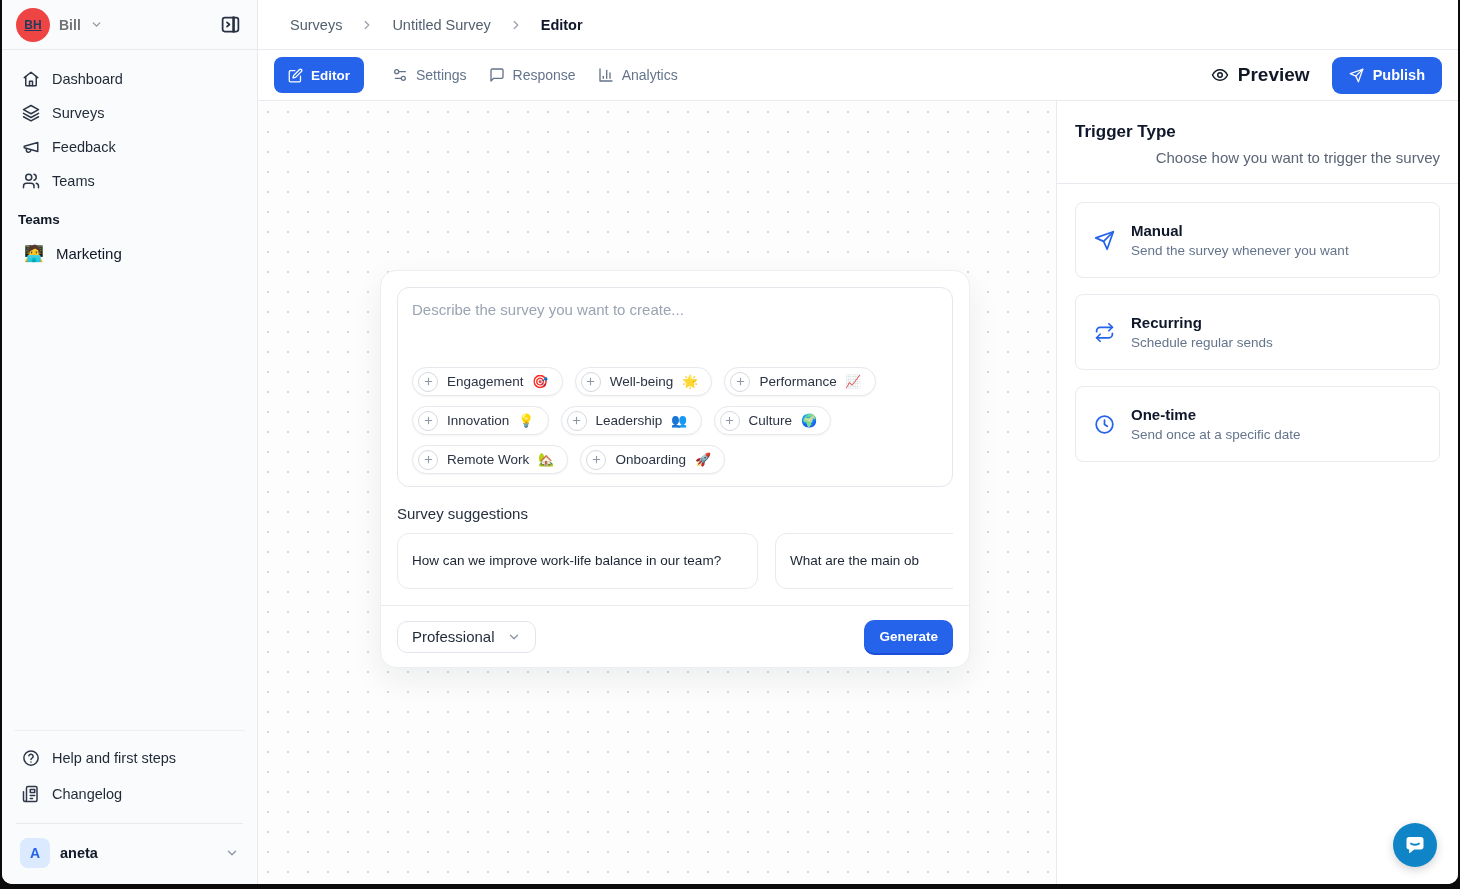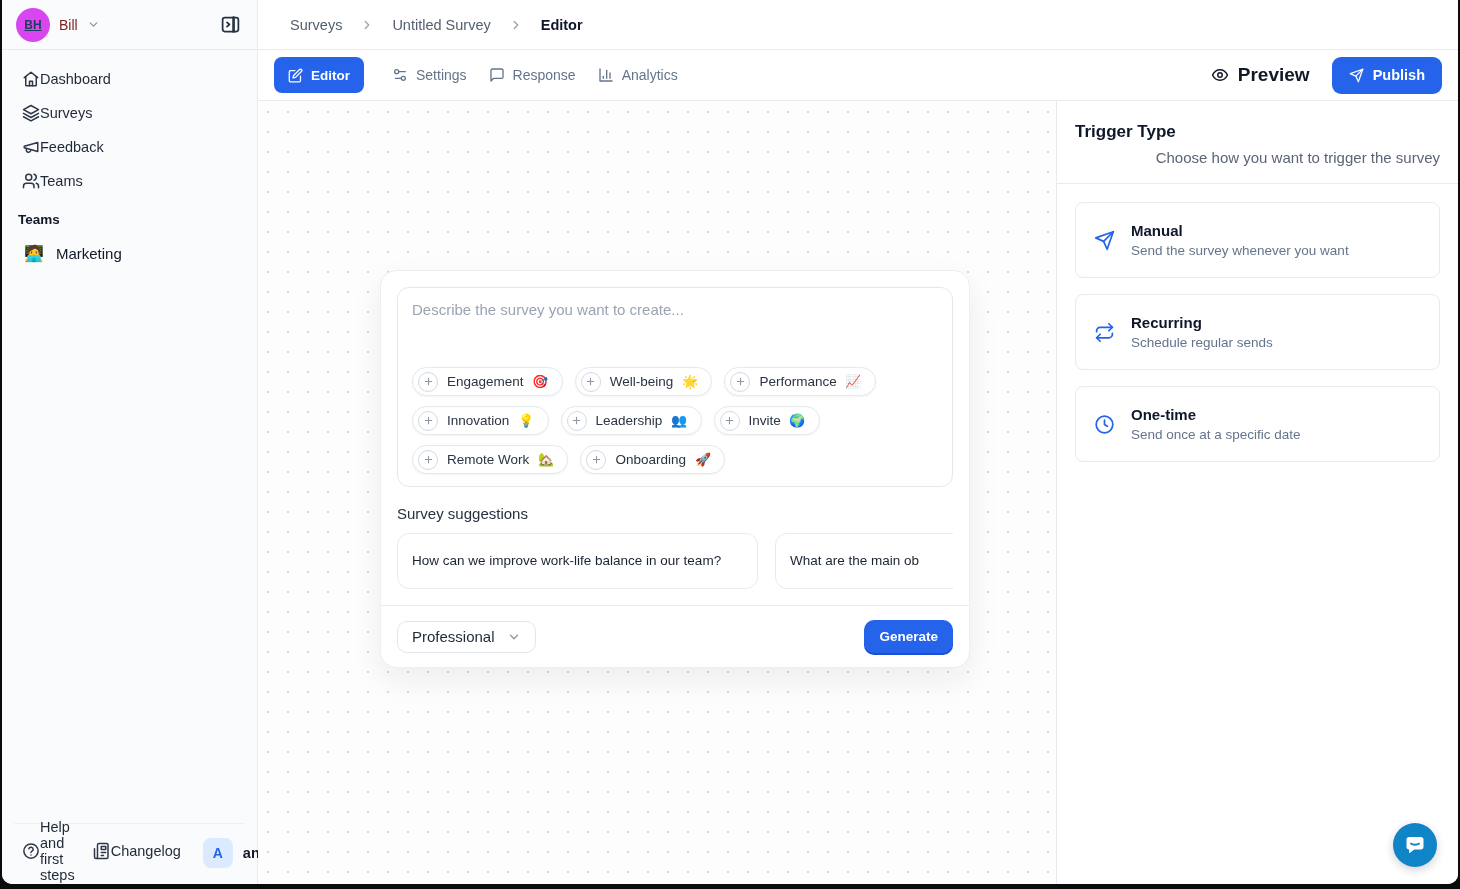--- a/index.html
+++ b/index.html
@@ -2,39 +2,39 @@
 <html><head>
 <meta charset="utf-8">
 <style>
   * { margin:0; padding:0; box-sizing:border-box; }
   html,body { width:1460px; height:889px; background:#0b0b0b; font-family:"Liberation Sans", sans-serif; overflow:hidden; }
   .app { position:absolute; left:2px; top:0; right:2px; bottom:5px; background:#fff; border-radius:0 0 10px 10px; overflow:hidden; display:flex; flex-direction:column; }
 
   
   .topbar { display:flex; height:50px; flex:0 0 50px; border-bottom:1px solid #e8eaef; }
   .side-head { width:256px; flex:0 0 256px; border-right:1px solid #e8eaef; background:#fafbfc; display:flex; align-items:center; padding:0 14px; gap:9px; }
-  .avatar-circle { width:34px; height:34px; border-radius:50%; background:#d946ef; color:#1f3a5f; font-size:12px; font-weight:700; display:flex; align-items:center; justify-content:center;text-decoration:underline; }
-  .ws-name { font-size:14px; font-weight:400; color:#7f1d1d; }
+  .avatar-circle { width:34px; height:34px; border-radius:50%; background:#ef4444; color:#1f3a5f; font-size:12px; font-weight:700; display:flex; align-items:center; justify-content:center;text-decoration:underline; }
+  .ws-name { font-size:14px; font-weight:700; color:#737373; }
   .chev { color:#8a94a3; display:flex; }
   .collapse-btn { margin-left:auto; width:26px; height:26px; border:none; background:transparent; color:#273142; display:flex; align-items:center; justify-content:center; cursor:pointer; }
   .crumbbar { flex:1; display:flex; align-items:center; padding:0 32px; gap:18px; background:#fff; }
   .crumb { font-size:14.5px; color:#53606f; }
   .crumb-sep { color:#9aa4b1; display:flex; }
   .crumb.current { color:#0f172a; font-weight:600; }
 
   
   .body { flex:1; display:flex; min-height:0; }
   .sidebar { width:256px; flex:0 0 256px; border-right:1px solid #e8eaef; background:#fafbfc; display:flex; flex-direction:column; padding:12px 12px 10px; }
-  .nav-item { display:flex; align-items:center; height:34px; padding:0 8px; border-radius:8px; color:#1f2937; font-size:14.5px; cursor:pointer; background:transparent; border:none; text-align:left; }
+  .nav-item { display:flex; align-items:center; gap:12px; height:34px; padding:0 8px; border-radius:8px; color:#1f2937; font-size:14.5px; cursor:pointer; background:transparent; border:none; text-align:left; }
   .nav-item svg { color:#2d3748; flex:0 0 auto; }
   .section-label { font-size:13.5px; font-weight:700; color:#111827; padding:14px 4px 8px; }
   .team-item { display:flex; align-items:center; gap:12px; height:36px; padding:0 10px; font-size:15px; color:#111827; cursor:pointer; background:transparent; border:none; }
   .team-emoji { font-size:16px; }
   .sb-spacer { flex:1; }
-  .sb-footer { display:flex; gap:2px; border-top:1px solid #edeff3; padding-top:10px; }
+  .sb-footer { display:flex; flex-direction:column; gap:2px; border-top:1px solid #edeff3; padding-top:10px; }
   .sb-divider { border-top:1px solid #e8eaef; margin:10px 2px 8px; }
   .account-row { display:flex; align-items:center; gap:10px; padding:4px 6px 6px; cursor:pointer; background:transparent; border:none; }
   .account-avatar { width:30px; height:30px; border-radius:8px; background:#dbeafe; color:#2563eb; font-weight:700; font-size:14px; display:flex; align-items:center; justify-content:center; }
   .account-name { font-size:14.5px; font-weight:700; color:#111827; }
   .account-row .chev { margin-left:auto; }
 
   
   .main { flex:1; display:flex; flex-direction:column; min-width:0; }
   .toolbar { height:51px; flex:0 0 51px; border-bottom:1px solid #e8eaef; display:flex; align-items:center; padding:0 16px; background:#fff; }
   .tab-group { display:flex; align-items:center; gap:22px; }
@@ -310,21 +310,21 @@
                       </span>
                     <span class="chip-label">Leadership</span>
                     <span class="chip-emoji">👥</span>
                   </button>
                   <button class="chip">
                     <span class="chip-plus">
                         <svg width="11" height="11" viewBox="0 0 24 24" fill="none" stroke="currentColor" stroke-width="2.4" stroke-linecap="round">
                           <path d="M12 5v14M5 12h14"></path>
                         </svg>
                       </span>
-                    <span class="chip-label">Invite</span>
+                    <span class="chip-label">Culture</span>
                     <span class="chip-emoji">🌍</span>
                   </button>
                   <button class="chip">
                     <span class="chip-plus">
                         <svg width="11" height="11" viewBox="0 0 24 24" fill="none" stroke="currentColor" stroke-width="2.4" stroke-linecap="round">
                           <path d="M12 5v14M5 12h14"></path>
                         </svg>
                       </span>
                     <span class="chip-label">Remote Work</span>
                     <span class="chip-emoji">🏡</span>

